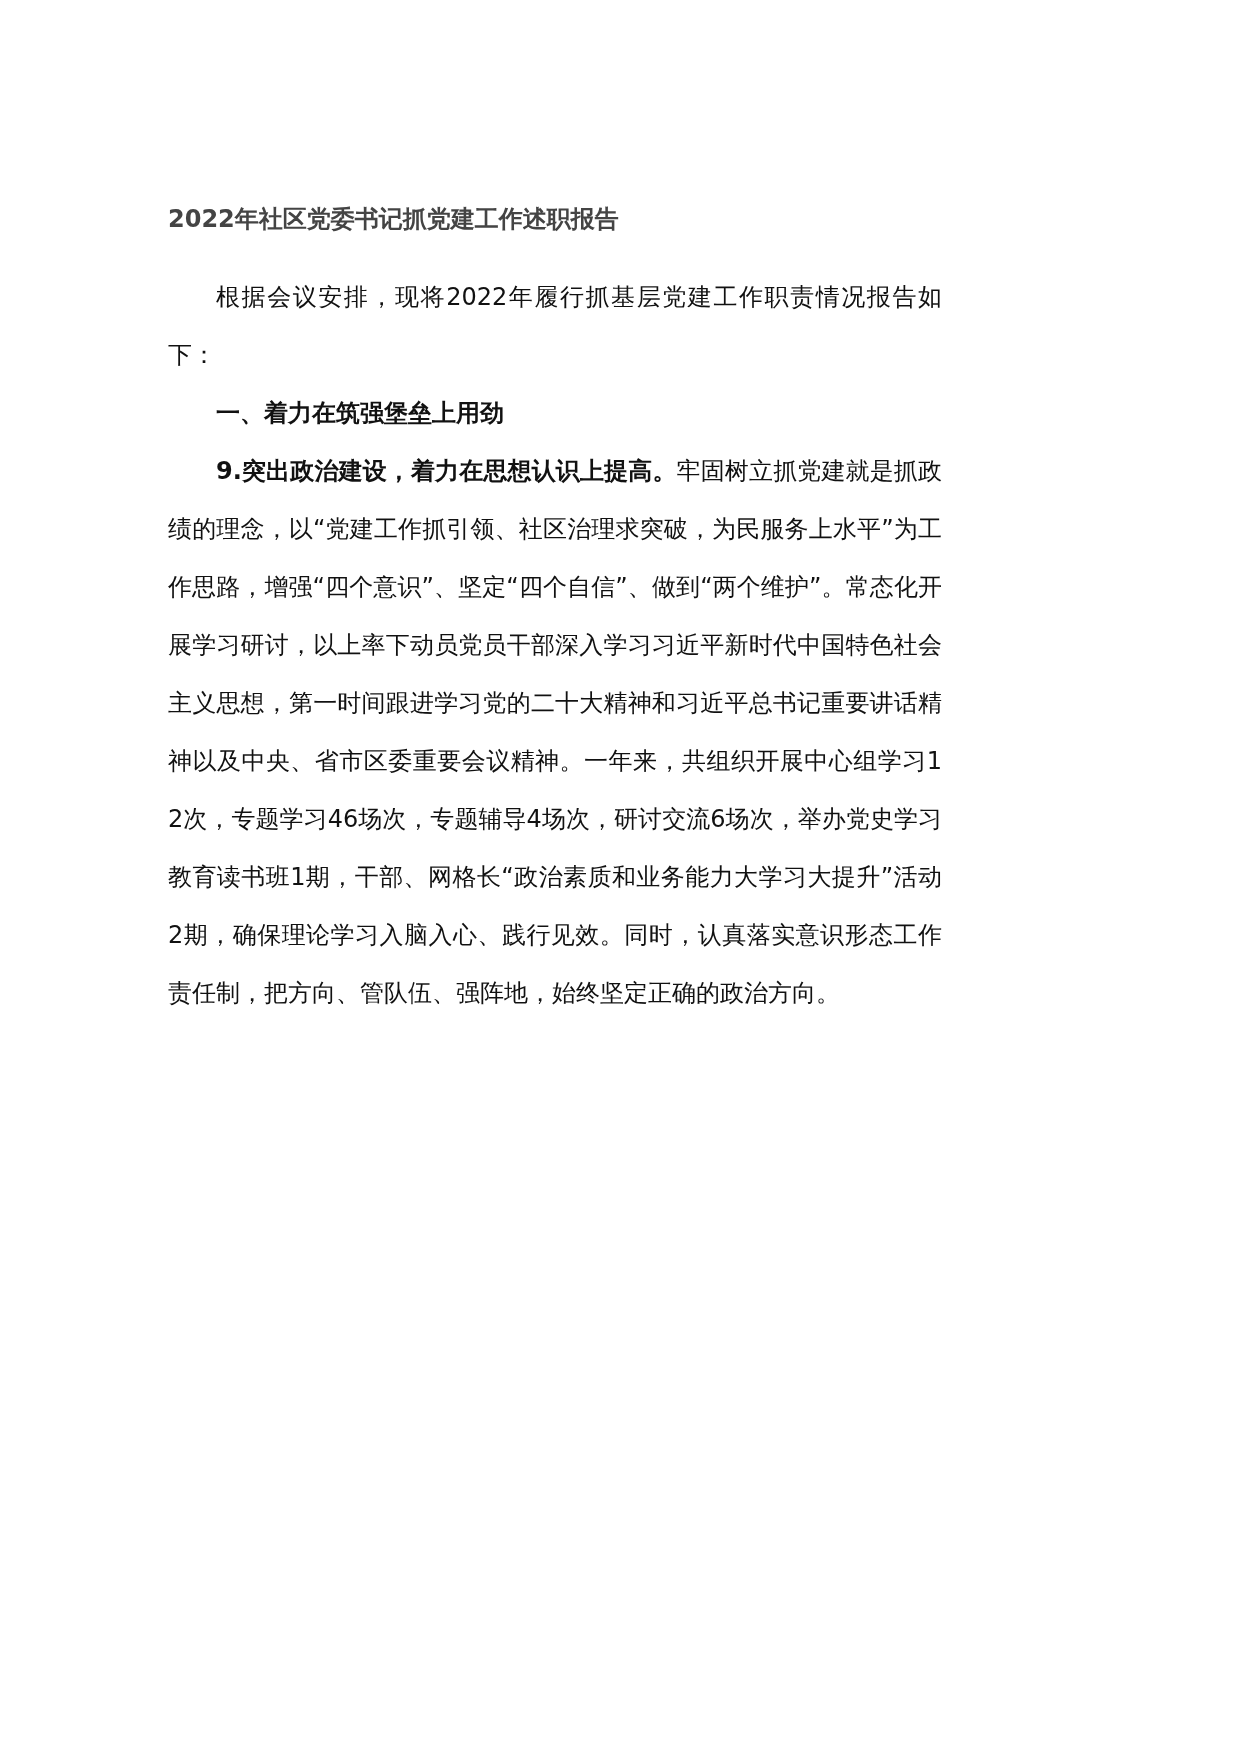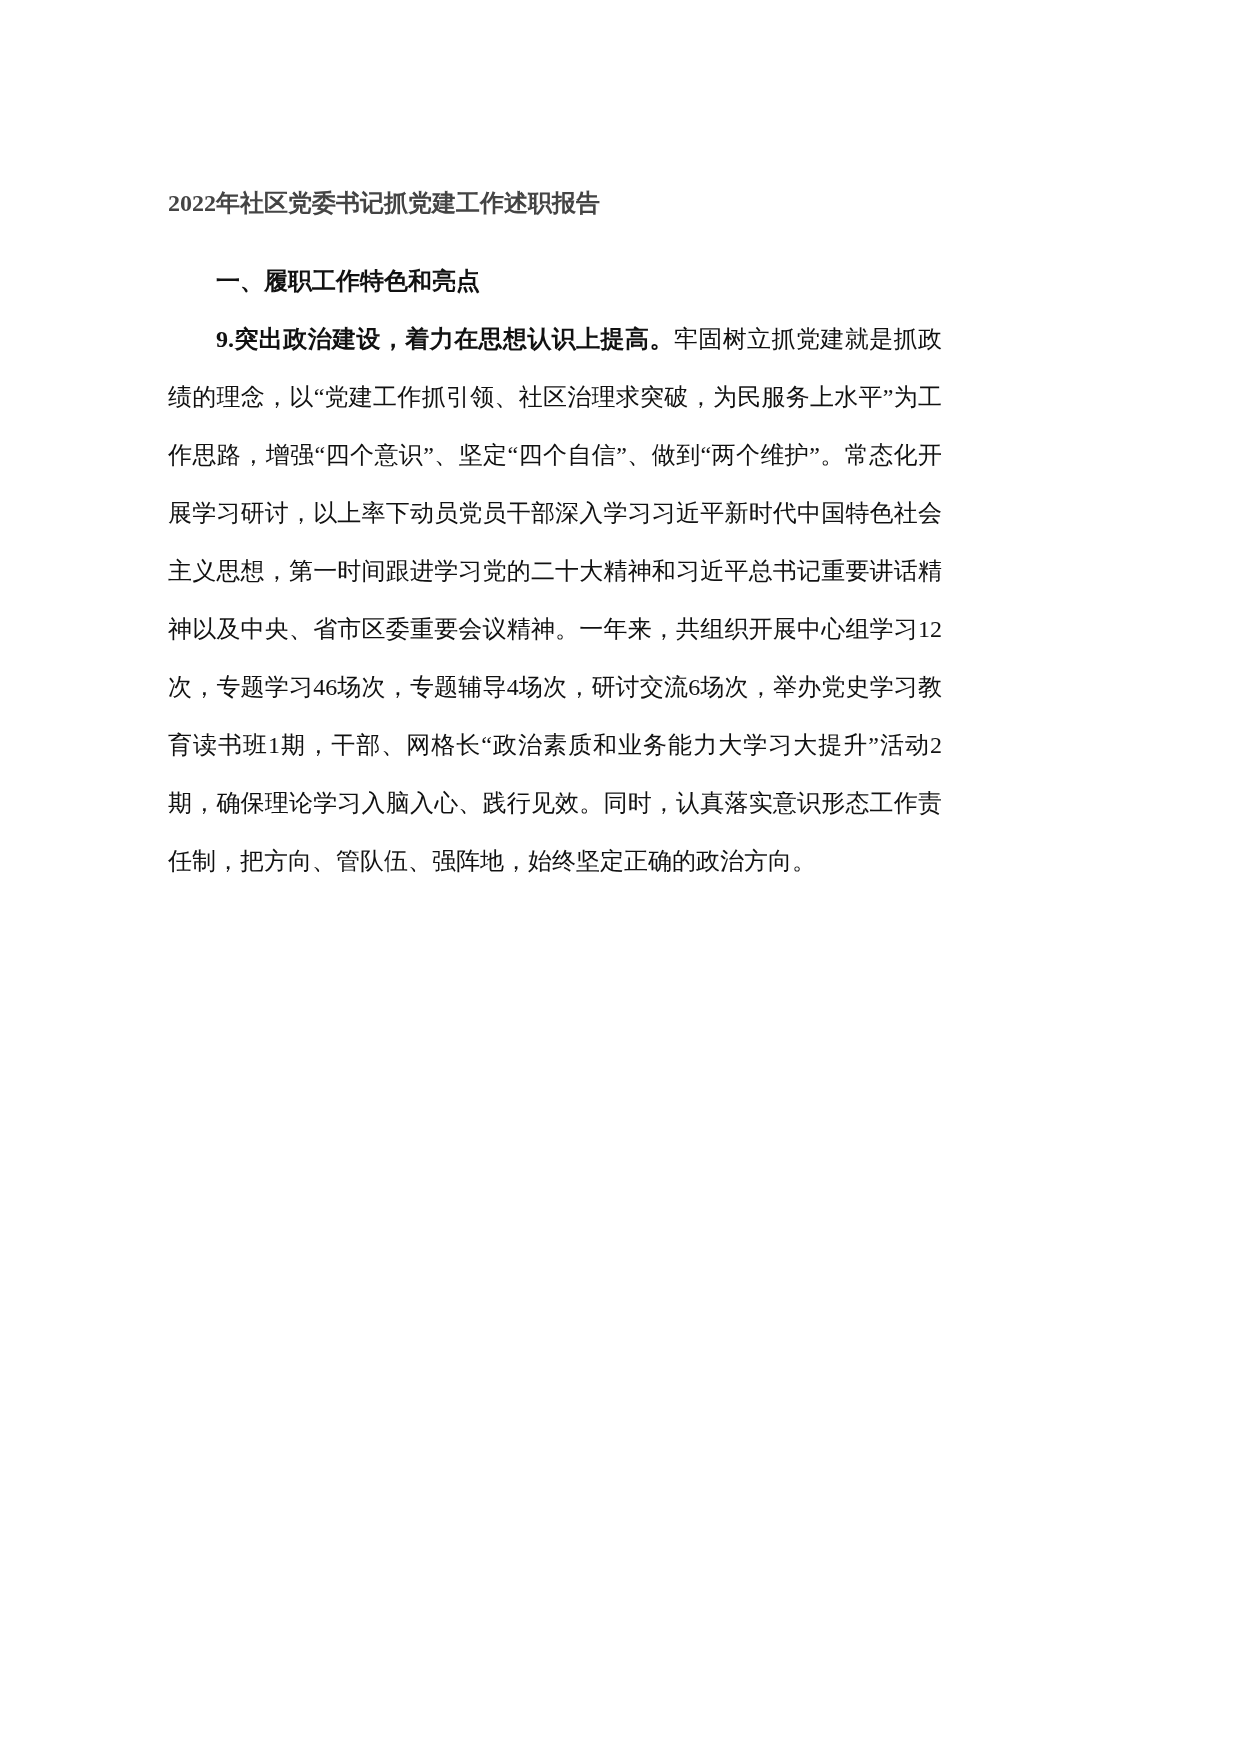--- a/index.html
+++ b/index.html
@@ -11,23 +11,22 @@
       width: 1240px;
       height: 1754px;
       position: relative;
       overflow: hidden;
       font-family: "DejaVu Sans", "Liberation Sans", sans-serif;
       color: #111111;
     }
     .page {
       position: absolute;
       left: 168px;
-      top: 180px;
+      top: 196px;
       width: 774px;
-      font-family: Liberation Serif, serif;
     }
     .title {
       font-size: 24px;
       font-weight: bold;
       color: #444444;
       line-height: 46px;
       margin: 0 0 26px 0;
       white-space: nowrap;
     }
     .para {
@@ -48,20 +47,21 @@
     .lead {
       font-weight: bold;
     }
   </style>
 </head>
 <body>
 
 <div class="page">
   <h1 class="title">2022年社区党委书记抓党建工作述职报告</h1>
 
+  <p class="para">根据会议安排，现将2022年履行抓基层党建工作职责情况报告如下：</p>
 
-  <h2 class="heading">一、履职工作特色和亮点</h2>
+  <h2 class="heading">一、着力在筑强堡垒上用劲</h2>
 
   <p class="para">
     <span class="lead">9.突出政治建设，着力在思想认识上提高。</span><span>牢固树立抓党建就是抓政绩的理念，以“党建工作抓引领、社区治理求突破，为民服务上水平”为工作思路，增强“四个意识”、坚定“四个自信”、做到“两个维护”。常态化开展学习研讨，以上率下动员党员干部深入学习习近平新时代中国特色社会主义思想，第一时间跟进学习党的二十大精神和习近平总书记重要讲话精神以及中央、省市区委重要会议精神。一年来，共组织开展中心组学习12次，专题学习46场次，专题辅导4场次，研讨交流6场次，举办党史学习教育读书班1期，干部、网格长“政治素质和业务能力大学习大提升”活动2期，确保理论学习入脑入心、践行见效。同时，认真落实意识形态工作责任制，把方向、管队伍、强阵地，始终坚定正确的政治方向。</span>
   </p>
 
 </div>
 
 </body></html>

